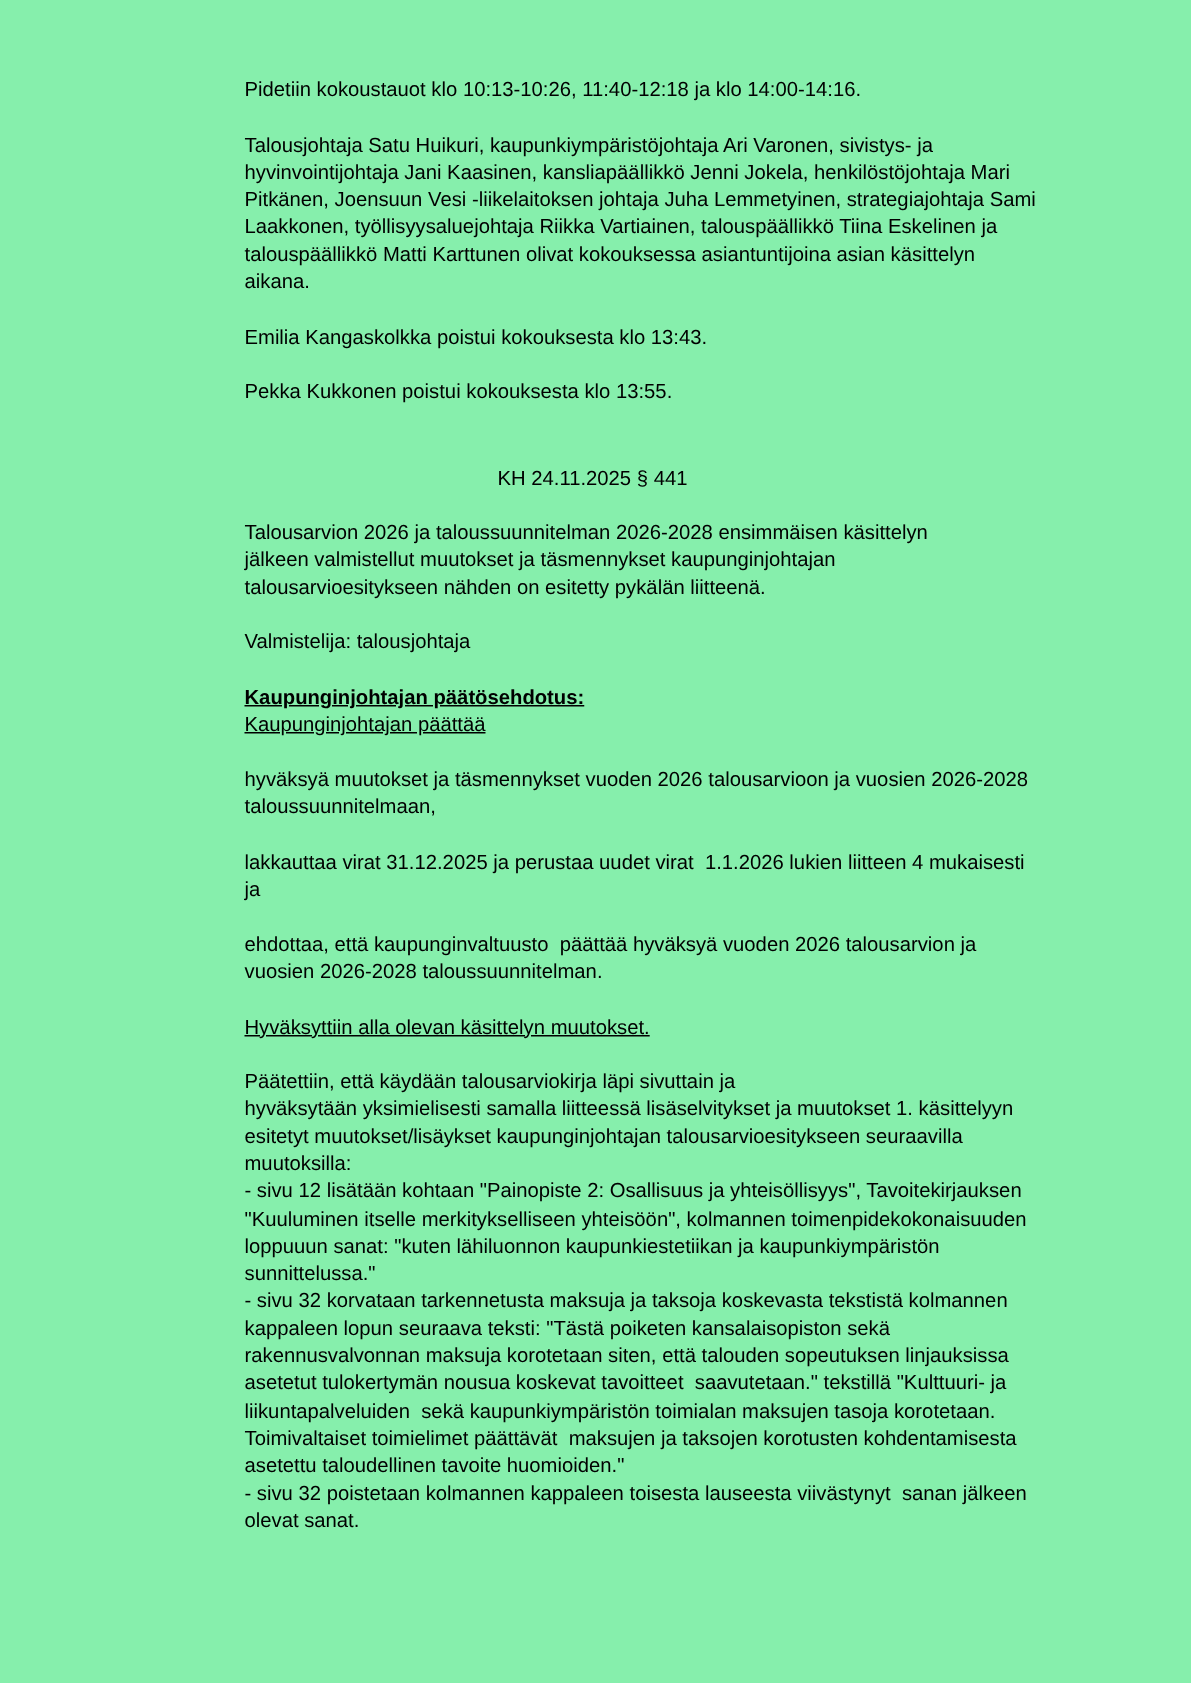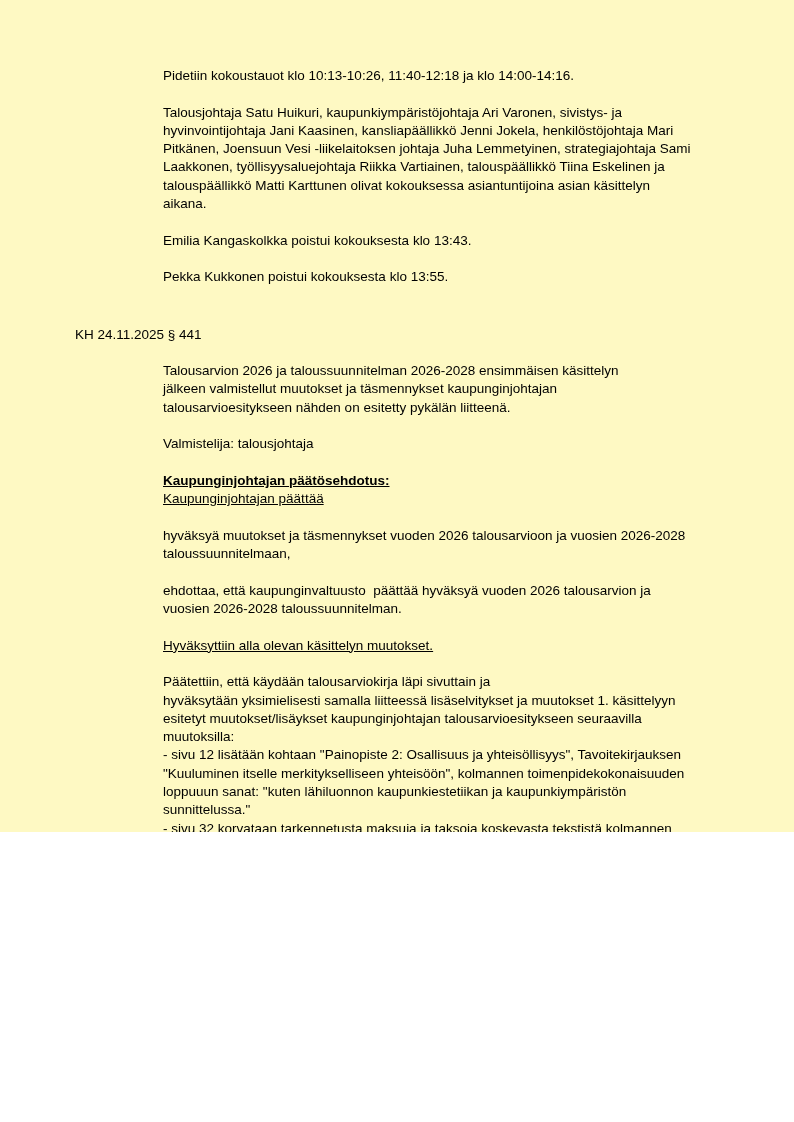--- a/index.html
+++ b/index.html
@@ -1,23 +1,23 @@
 <!DOCTYPE html>
 <html lang="fi"><head>
 <meta charset="utf-8">
 <style>
   html, body { margin: 0; padding: 0; background: #ffffff; }
   .page {
     position: relative;
     width: 794px;
-    height: 832px;
-    background: #fef9c3;
+    height: 1122px;
+    background: #86efac;
     overflow: hidden;
     box-sizing: border-box;
-    padding-top: 67px;
+    padding-top: 51px;
     font-family: "Liberation Sans", sans-serif;
     font-size: 13.5px;
     line-height: 18.3px;
     color: #000000;
     -webkit-font-smoothing: none;
   }
   .content {
     margin-left: 163px;
     width: 620px;
   }
@@ -31,20 +31,21 @@
   .group .para {
     margin: 0;
     text-decoration: underline;
   }
   .heading {
     font-weight: bold;
   }
   .ref {
     margin: 39px 0 18.3px 75px;
     width: 640px;
+    text-align: center;
   }
   .ref .ref-line {
     margin: 0;
     white-space: pre-wrap;
   }
 </style>
 </head>
 <body>
 
 <div class="page">
@@ -71,20 +72,22 @@
 talousarvioesitykseen nähden on esitetty pykälän liitteenä.</p>
     <p class="para">Valmistelija: talousjohtaja</p>
 
     <div class="group">
       <p class="para heading">Kaupunginjohtajan päätösehdotus:</p>
       <p class="para">Kaupunginjohtajan päättää</p>
     </div>
 
     <p class="para">hyväksyä muutokset ja täsmennykset vuoden 2026 talousarvioon ja vuosien 2026-2028
 taloussuunnitelmaan,</p>
+    <p class="para">lakkauttaa virat 31.12.2025 ja perustaa uudet virat  1.1.2026 lukien liitteen 4 mukaisesti
+ja</p>
     <p class="para">ehdottaa, että kaupunginvaltuusto  päättää hyväksyä vuoden 2026 talousarvion ja
 vuosien 2026-2028 taloussuunnitelman.</p>
 
     <div class="group">
       <p class="para">Hyväksyttiin alla olevan käsittelyn muutokset.</p>
     </div>
 
     <p class="para">Päätettiin, että käydään talousarviokirja läpi sivuttain ja
 hyväksytään yksimielisesti samalla liitteessä lisäselvitykset ja muutokset 1. käsittelyyn
 esitetyt muutokset/lisäykset kaupunginjohtajan talousarvioesitykseen seuraavilla

